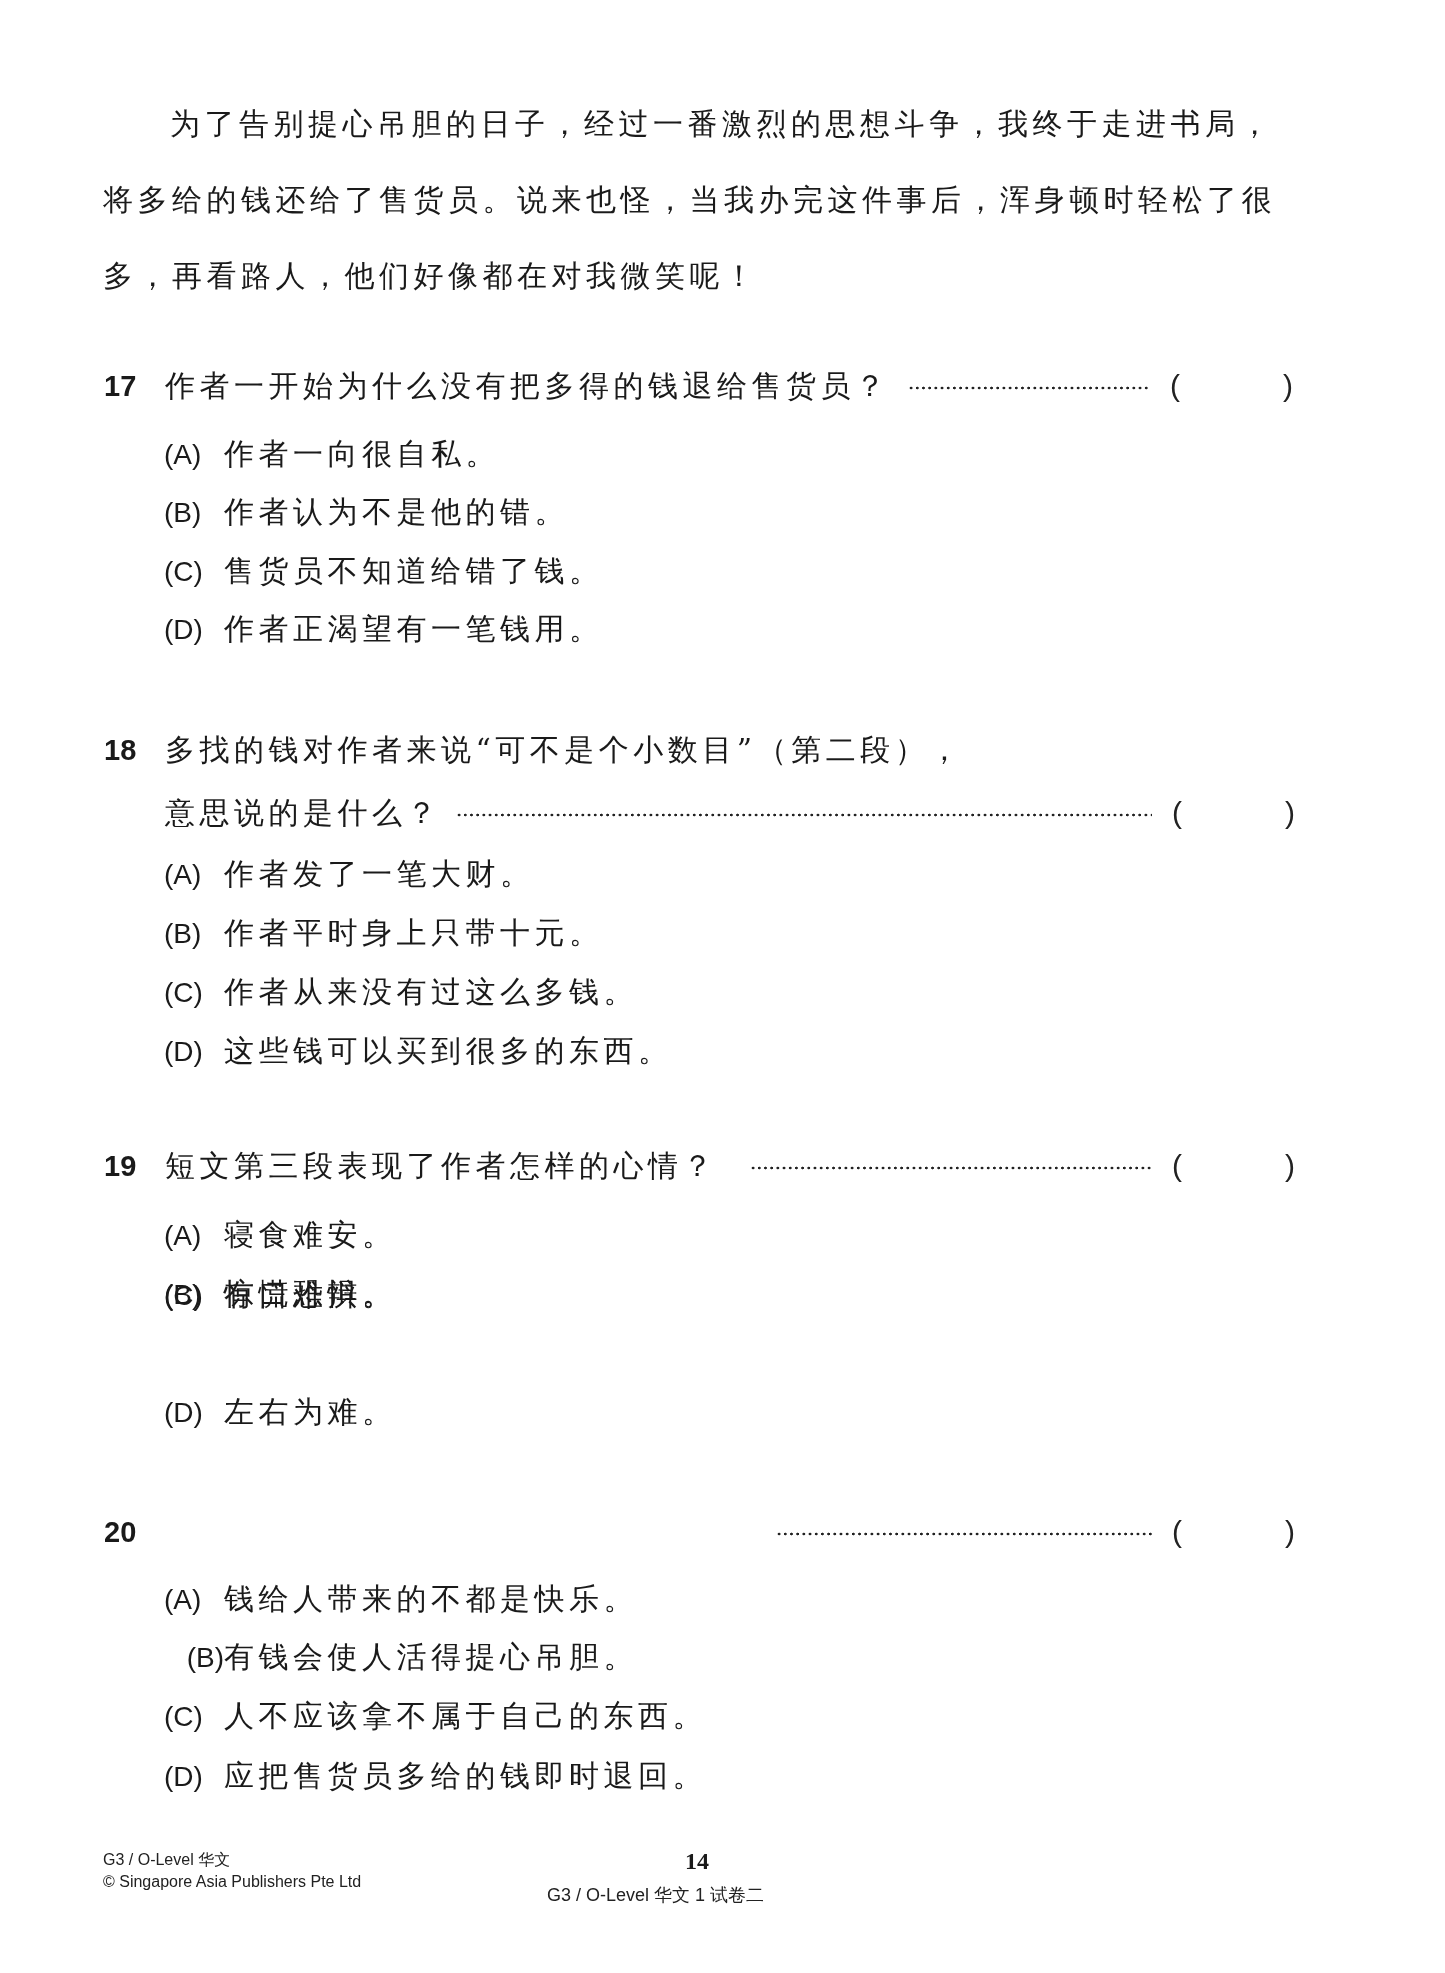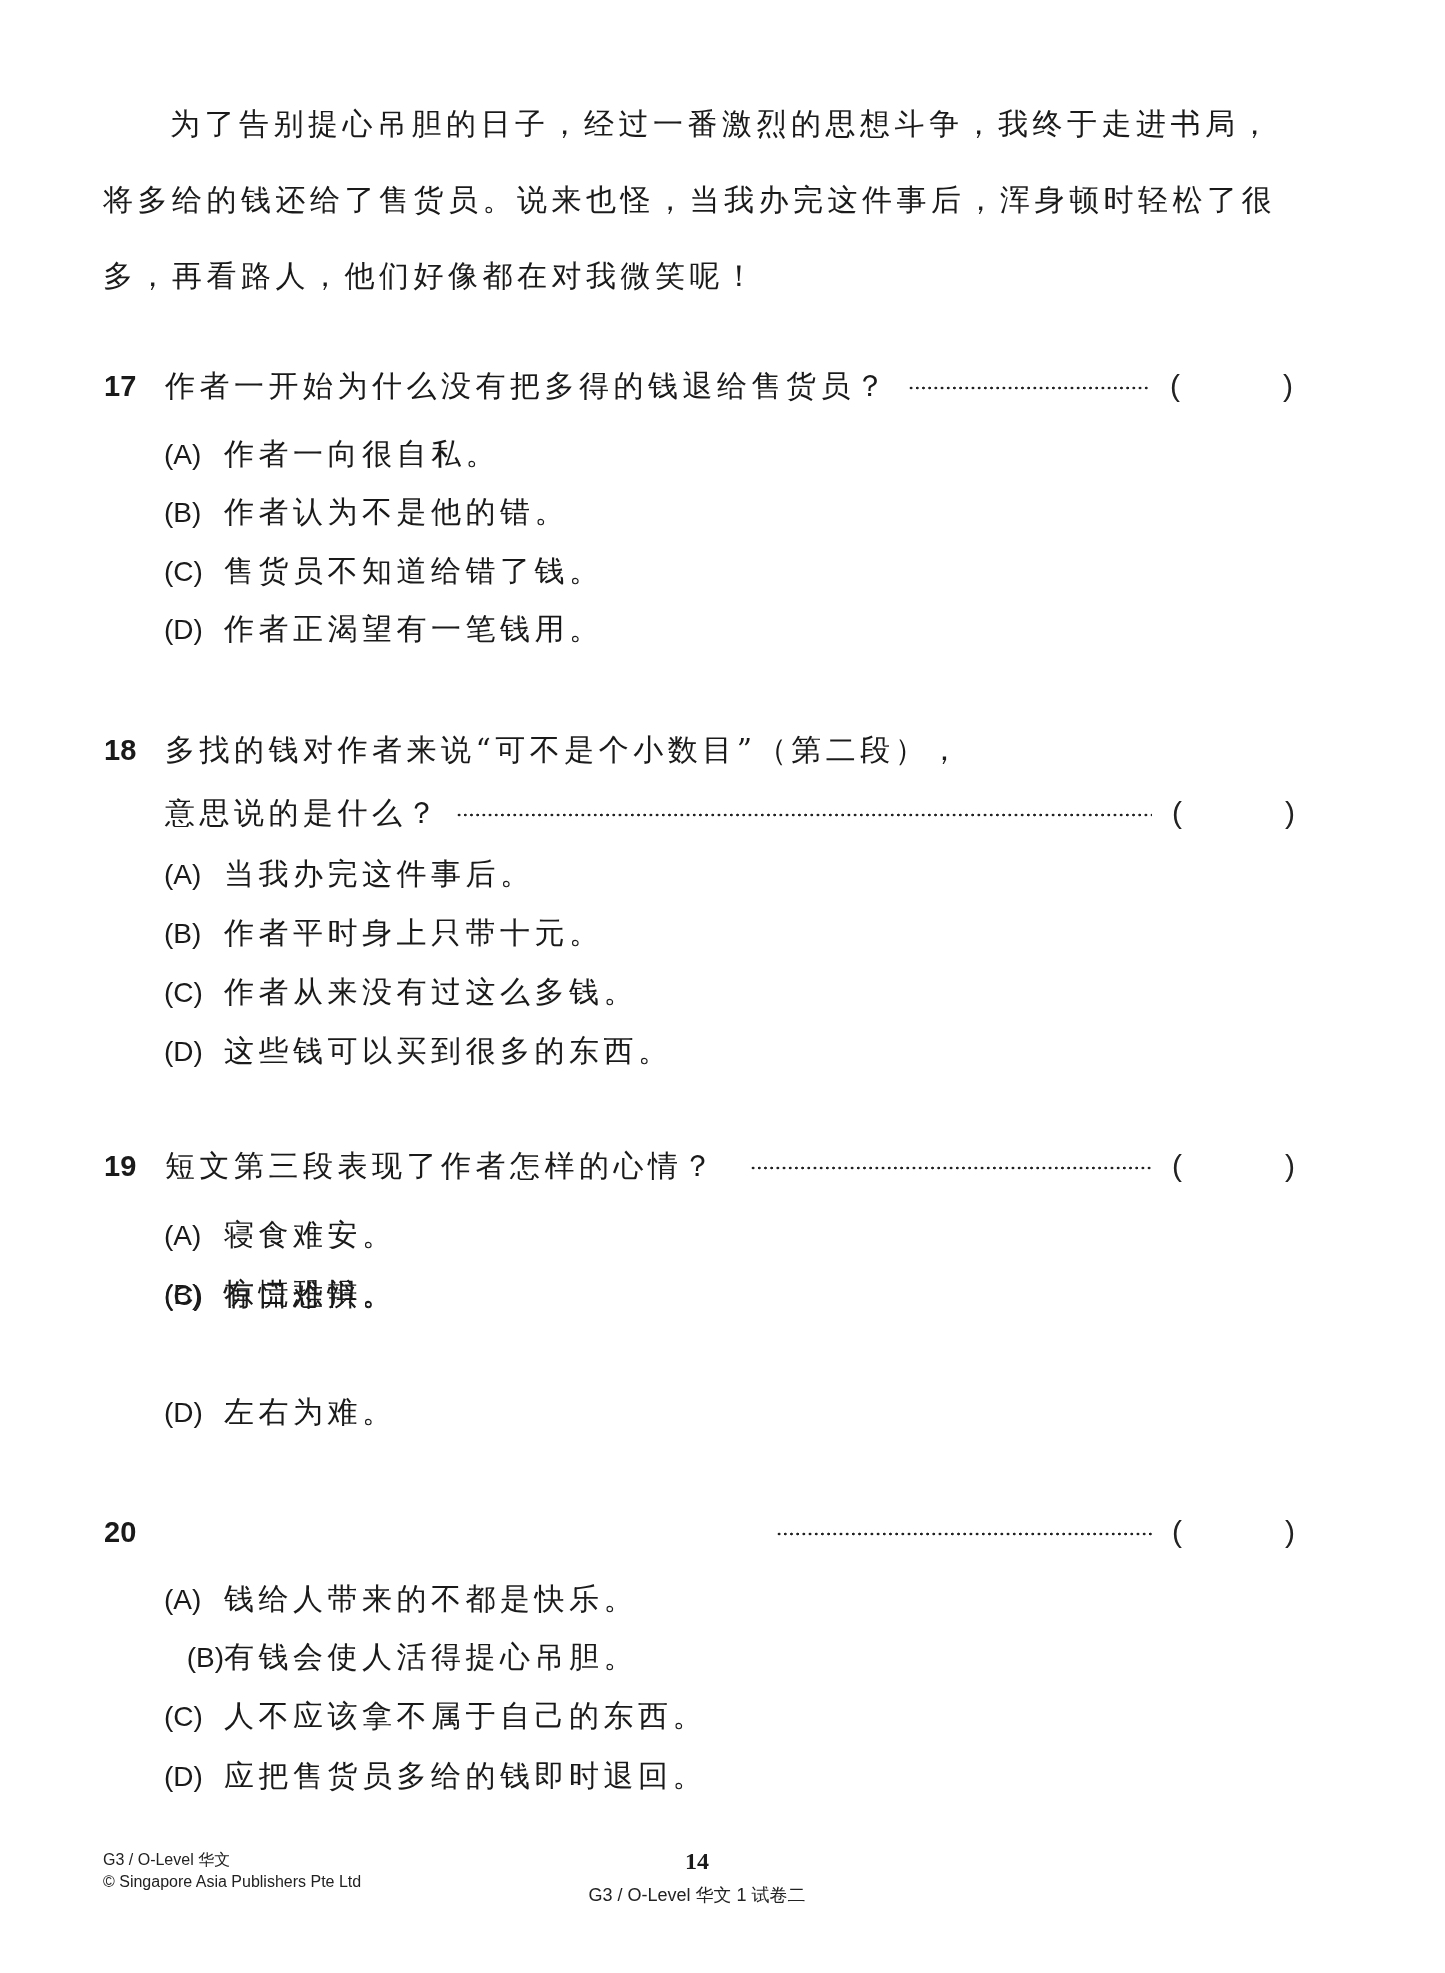--- a/index.html
+++ b/index.html
@@ -9,21 +9,21 @@
   .qnum { position:absolute; left:104px; font-family:"Liberation Sans", sans-serif; font-weight:bold; font-size:29px; line-height:40px; }
   .qtext { left:165px; }
   .opt { position:absolute; left:164px; line-height:40px; white-space:nowrap; }
   .opt .lbl { font-family:"Liberation Sans", sans-serif; font-size:28px; display:inline-block; width:60px; }
   .opt .txt { font-family:Liberation Mono, monospace; font-size:30px; letter-spacing:4.5px; }
   .dots { position:absolute; height:4px; top:20px; background-image:radial-gradient(circle, #222 1.3px, transparent 1.6px); background-size:6.2px 4px; background-repeat:repeat-x; }
   .paren { position:absolute; font-family:"Liberation Sans", sans-serif; font-size:30px; line-height:40px; color:#222; }
   .row { position:absolute; left:0; width:1445px; height:40px; }
   .foot-left { position:absolute; left:103px; font-family:"Liberation Sans", sans-serif; font-size:16px; line-height:22px; color:#222; }
   .page-num { position:absolute; left:647px; width:100px; text-align:center; font-family:Liberation Serif, serif; font-weight:bold; font-size:24px; }
-  .foot-center { position:absolute; left:547px; width:300px; text-align:center; font-family:"Liberation Sans", sans-serif; font-size:18px; color:#222; }
+  .foot-center { position:absolute; left:547px; width:300px; text-align:left; font-family:"Liberation Sans", sans-serif; font-size:18px; color:#222; }
 </style>
 </head>
 <body>
 
 <div>
   <div class="cjk para" style="top:104px; left:170px;">为了告别提心吊胆的日子，经过一番激烈的思想斗争，我终于走进书局，</div>
   <div class="cjk para" style="top:180px;">将多给的钱还给了售货员。说来也怪，当我办完这件事后，浑身顿时轻松了很</div>
   <div class="cjk para" style="top:256px;">多，再看路人，他们好像都在对我微笑呢！</div>
 </div>
 
@@ -47,21 +47,21 @@
     <span class="qnum">18</span>
     <span class="cjk qtext">多找的钱对作者来说“可不是个小数目”（第二段），</span>
   </div>
   <div class="row" style="top:793px;">
     <span class="cjk qtext">意思说的是什么？</span>
     <span class="dots" style="left:456px; width:696px;"></span>
     <span class="paren" style="left:1172px;">(</span>
     <span class="paren" style="left:1196px; width:86px; height:40px;"></span>
     <span class="paren" style="left:1285px;">)</span>
   </div>
-  <div class="opt" style="top:855px;"><span class="lbl">(A)</span><span class="txt">当我办完这件事后。</span></div>
+  <div class="opt" style="top:855px;"><span class="lbl">(A)</span><span class="txt">作者发了一笔大财。</span></div>
   <div class="opt" style="top:914px;"><span class="lbl">(B)</span><span class="txt">作者平时身上只带十元。</span></div>
   <div class="opt" style="top:973px;"><span class="lbl">(C)</span><span class="txt">作者从来没有过这么多钱。</span></div>
   <div class="opt" style="top:1032px;"><span class="lbl">(D)</span><span class="txt">这些钱可以买到很多的东西。</span></div>
 </div>
 
 <div>
   <div class="row" style="top:1146px;">
     <span class="qnum">19</span>
     <span class="cjk qtext">短文第三段表现了作者怎样的心情？</span>
     <span class="dots" style="left:750px; width:402px;"></span>

